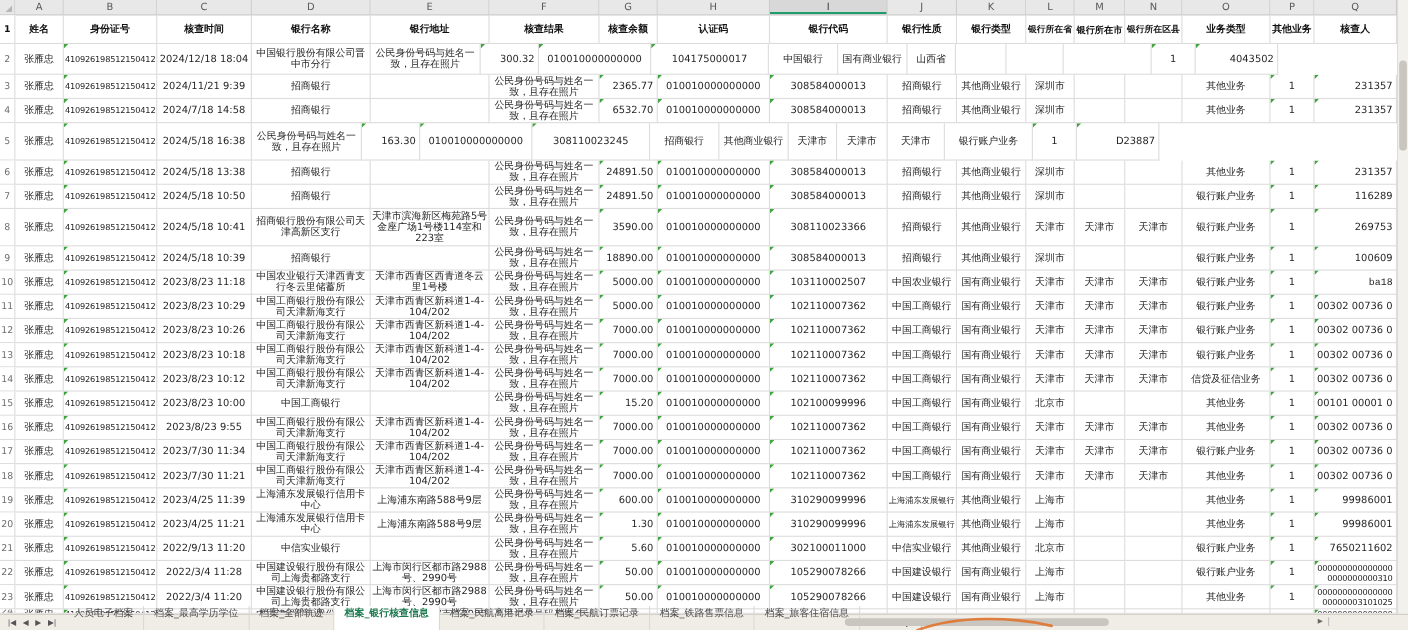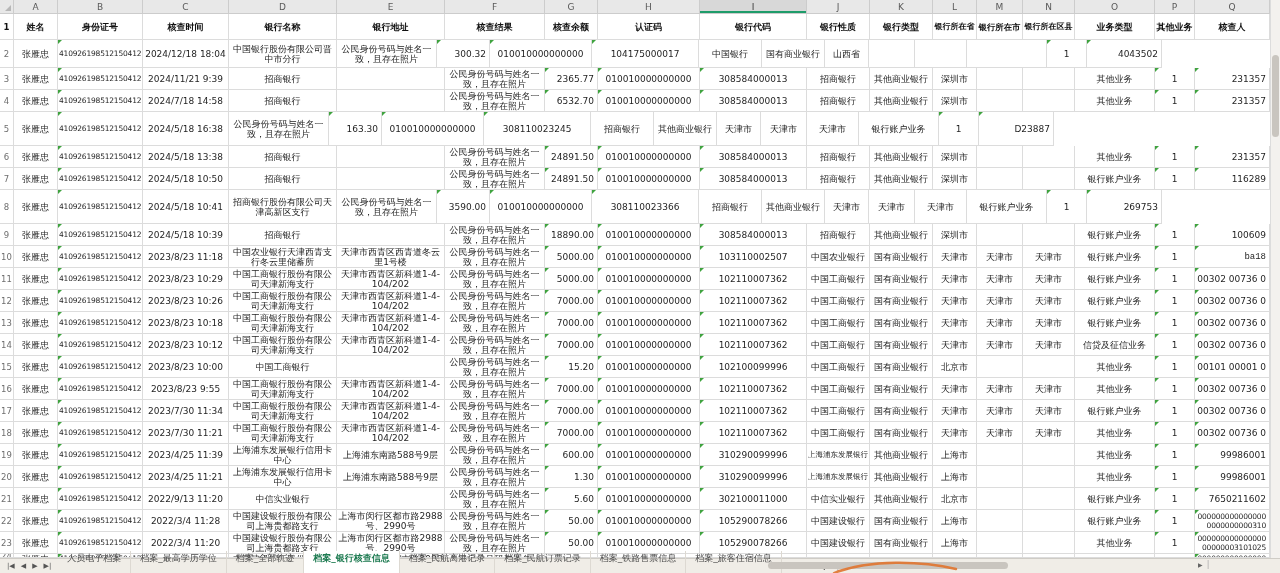--- a/index.html
+++ b/index.html
@@ -204,20 +204,21 @@
         <div class="cell " style="width: 80px; height: 22px;">银行账户业务</div>
         <div class="cell  tri" style="width: 40px; height: 22px;">1</div>
         <div class="cell  wrap ar tri" style="width: 75px; height: 22px;">116289</div>
       </div>
       <div class="row" style="height: 34px;">
         <div class="cell gut" style="width: 14px; height: 34px;">8</div>
         <div class="cell " style="width: 44px; height: 34px;">张雁忠</div>
         <div class="cell  al tri small" style="width: 85px; height: 34px;">410926198512150412</div>
         <div class="cell " style="width: 86px; height: 34px;">2024/5/18 10:41</div>
         <div class="cell  wrap" style="width: 108px; height: 34px;">招商银行股份有限公司天津高新区支行</div>
+        <div class="cell  wrap" style="width: 108px; height: 34px;">天津市滨海新区梅苑路5号金座广场1号楼114室和223室</div>
         <div class="cell  wrap" style="width: 100px; height: 34px;">公民身份号码与姓名一致，且存在照片</div>
         <div class="cell  ar tri" style="width: 53px; height: 34px;">3590.00</div>
         <div class="cell  tri" style="width: 102px; height: 34px;">010010000000000</div>
         <div class="cell  tri" style="width: 107px; height: 34px;">308110023366</div>
         <div class="cell " style="width: 63px; height: 34px;">招商银行</div>
         <div class="cell " style="width: 63px; height: 34px;">其他商业银行</div>
         <div class="cell " style="width: 44px; height: 34px;">天津市</div>
         <div class="cell " style="width: 46px; height: 34px;">天津市</div>
         <div class="cell " style="width: 52px; height: 34px;">天津市</div>
         <div class="cell " style="width: 80px; height: 34px;">银行账户业务</div>

